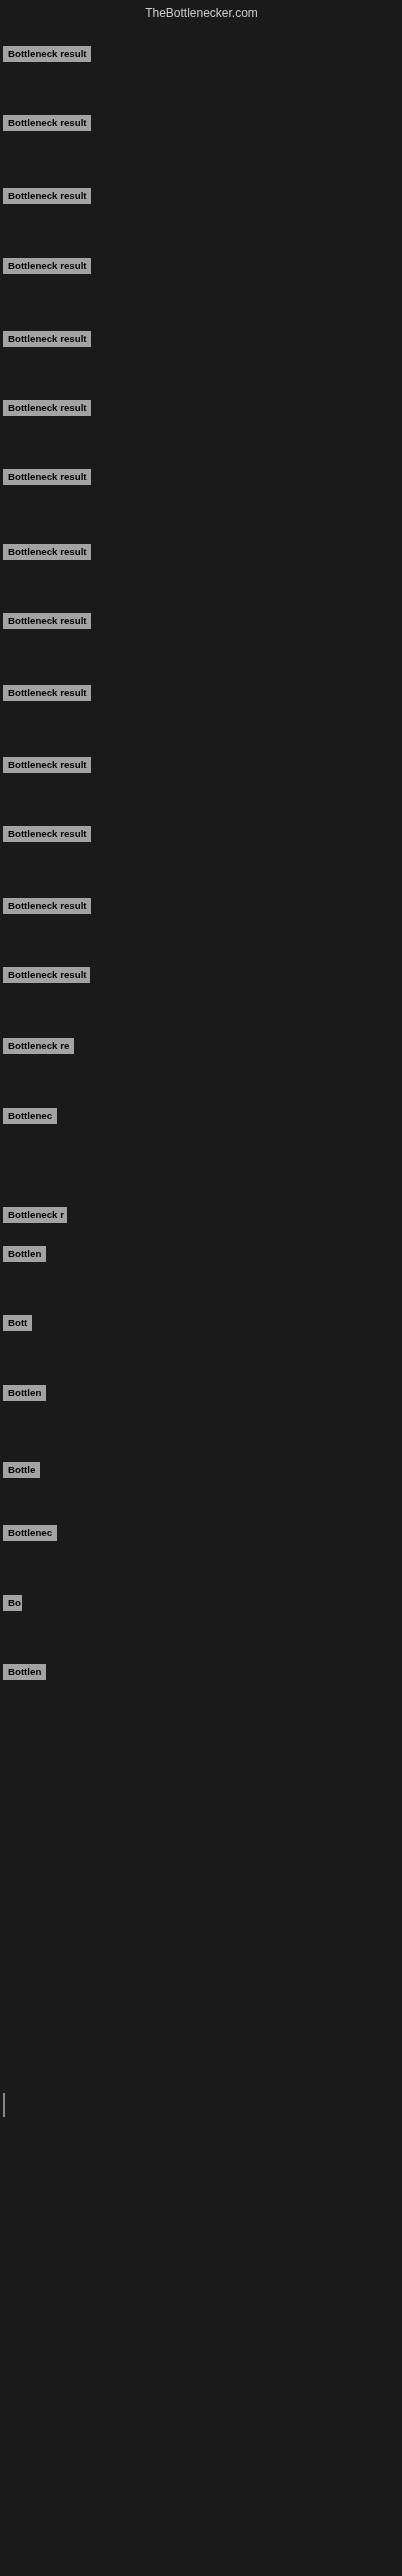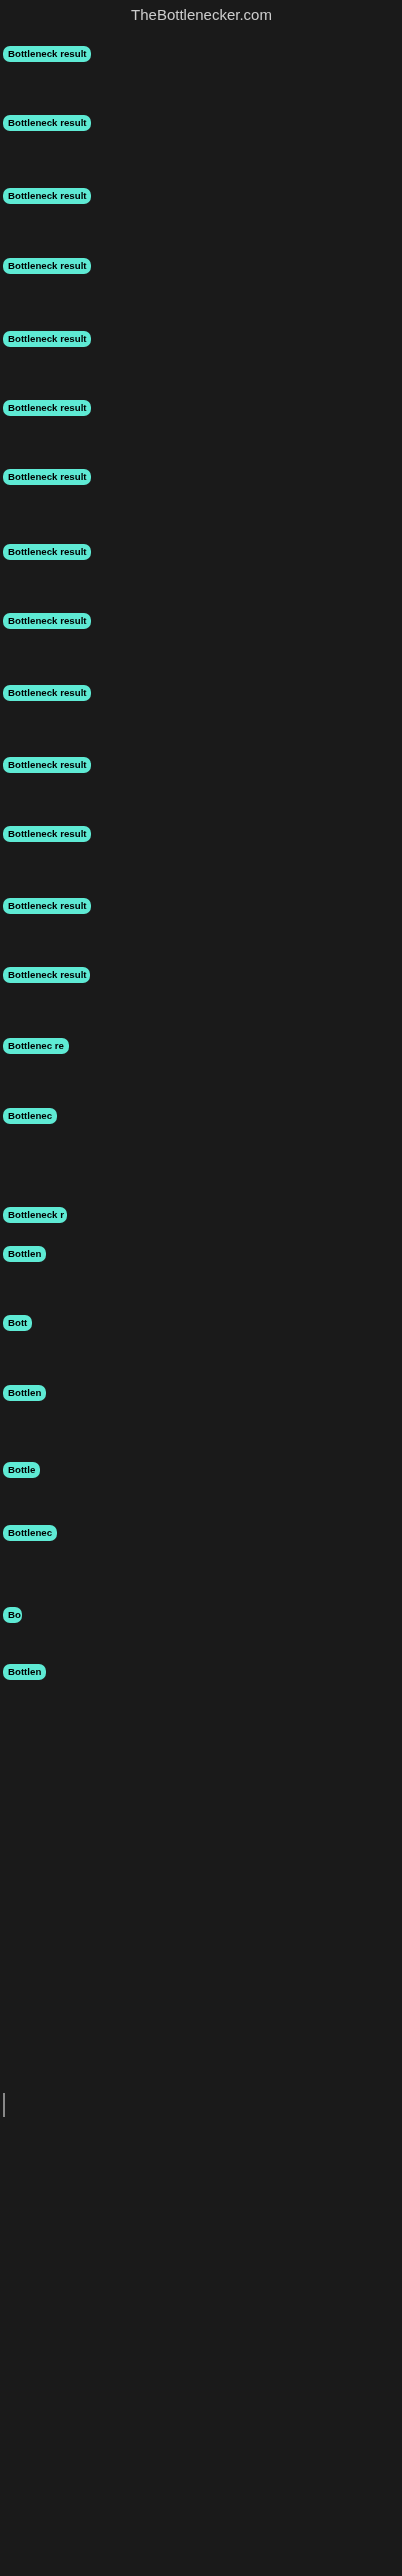--- a/index.html
+++ b/index.html
@@ -12,32 +12,32 @@
       background-color: #1a1a1a;
       width: 403px;
       min-height: 2576px;
       font-family: Arial, sans-serif;
       position: relative;
     }
 
     .site-title {
       text-align: center;
       color: #cccccc;
-      font-size: 15px;
+      font-size: 12px;
       padding: 6.4px 0 3.2px 0;
       font-weight: normal;
     }
 
     .bottleneck-badge {
-      background-color: #5eead4;
+      background-color: #a3a3a3;
       color: #000;
       font-size: 9.7px;
       font-weight: bold;
       padding: 2.4px 4.8px;
-      border-radius: 7px;
+      border-radius: 0;
       white-space: nowrap;
       display: inline-block;
     }
 
     .cursor-line {
       position: absolute;
       left: 3.2px;
       width: 1.6px;
       height: 24px;
       background-color: #888;
@@ -56,26 +56,26 @@
     <div style="position: absolute; top: 331px; left: 3.2px;"><span class="bottleneck-badge" style="max-width: 103px; overflow: hidden;">Bottleneck result</span></div>
     <div style="position: absolute; top: 400px; left: 3.2px;"><span class="bottleneck-badge" style="max-width: 101px; overflow: hidden;">Bottleneck result</span></div>
     <div style="position: absolute; top: 469px; left: 3.2px;"><span class="bottleneck-badge" style="max-width: 98px; overflow: hidden;">Bottleneck result</span></div>
     <div style="position: absolute; top: 544px; left: 3.2px;"><span class="bottleneck-badge" style="max-width: 102px; overflow: hidden;">Bottleneck result</span></div>
     <div style="position: absolute; top: 613px; left: 3.2px;"><span class="bottleneck-badge" style="max-width: 99px; overflow: hidden;">Bottleneck result</span></div>
     <div style="position: absolute; top: 685px; left: 3.2px;"><span class="bottleneck-badge" style="max-width: 98px; overflow: hidden;">Bottleneck result</span></div>
     <div style="position: absolute; top: 757px; left: 3.2px;"><span class="bottleneck-badge" style="max-width: 95px; overflow: hidden;">Bottleneck result</span></div>
     <div style="position: absolute; top: 826px; left: 3.2px;"><span class="bottleneck-badge" style="max-width: 93px; overflow: hidden;">Bottleneck result</span></div>
     <div style="position: absolute; top: 898px; left: 3.2px;"><span class="bottleneck-badge" style="max-width: 90px; overflow: hidden;">Bottleneck result</span></div>
     <div style="position: absolute; top: 967px; left: 3.2px;"><span class="bottleneck-badge" style="max-width: 87px; overflow: hidden;">Bottleneck result</span></div>
-    <div style="position: absolute; top: 1038px; left: 3.2px;"><span class="bottleneck-badge" style="max-width: 71px; overflow: hidden;">Bottlenec re</span></div>
+    <div style="position: absolute; top: 1038px; left: 3.2px;"><span class="bottleneck-badge" style="max-width: 71px; overflow: hidden;">Bottleneck re</span></div>
     <div style="position: absolute; top: 1108px; left: 3.2px;"><span class="bottleneck-badge" style="max-width: 58px; overflow: hidden;">Bottlenec</span></div>
     <div style="position: absolute; top: 1177px; left: 3.2px; margin-top: 30px;"><span class="bottleneck-badge" style="max-width: 64px; overflow: hidden;">Bottleneck r</span></div>
     <div style="position: absolute; top: 1246px; left: 3.2px;"><span class="bottleneck-badge" style="max-width: 48px; overflow: hidden;">Bottlen</span></div>
     <div style="position: absolute; top: 1315px; left: 3.2px;"><span class="bottleneck-badge" style="max-width: 32px; overflow: hidden; text-align: center;">Bott</span></div>
     <div style="position: absolute; top: 1385px; left: 3.2px;"><span class="bottleneck-badge" style="max-width: 47px; overflow: hidden;">Bottlen</span></div>
     <div style="position: absolute; top: 1454px; left: 3.2px;"><span class="bottleneck-badge" style="max-width: 40px; overflow: hidden; margin-top: 8px;">Bottle</span></div>
     <div style="position: absolute; top: 1525px; left: 3.2px;"><span class="bottleneck-badge" style="max-width: 56px; overflow: hidden;">Bottlenec</span></div>
-    <div style="position: absolute; top: 1595px; left: 3.2px;"><span class="bottleneck-badge" style="max-width: 19.3px; overflow: hidden; margin-top: 12px;">Bo</span></div>
+    <div style="position: absolute; top: 1595px; left: 3.2px;"><span class="bottleneck-badge" style="max-width: 19.3px; overflow: hidden;">Bo</span></div>
     <div style="position: absolute; top: 1664px; left: 3.2px;"><span class="bottleneck-badge" style="max-width: 45px; overflow: hidden;">Bottlen</span></div>
   </div>
 
 <div id="cursor-line" class="cursor-line" style="top: 2093px;"></div>
 
 
 </body></html>

